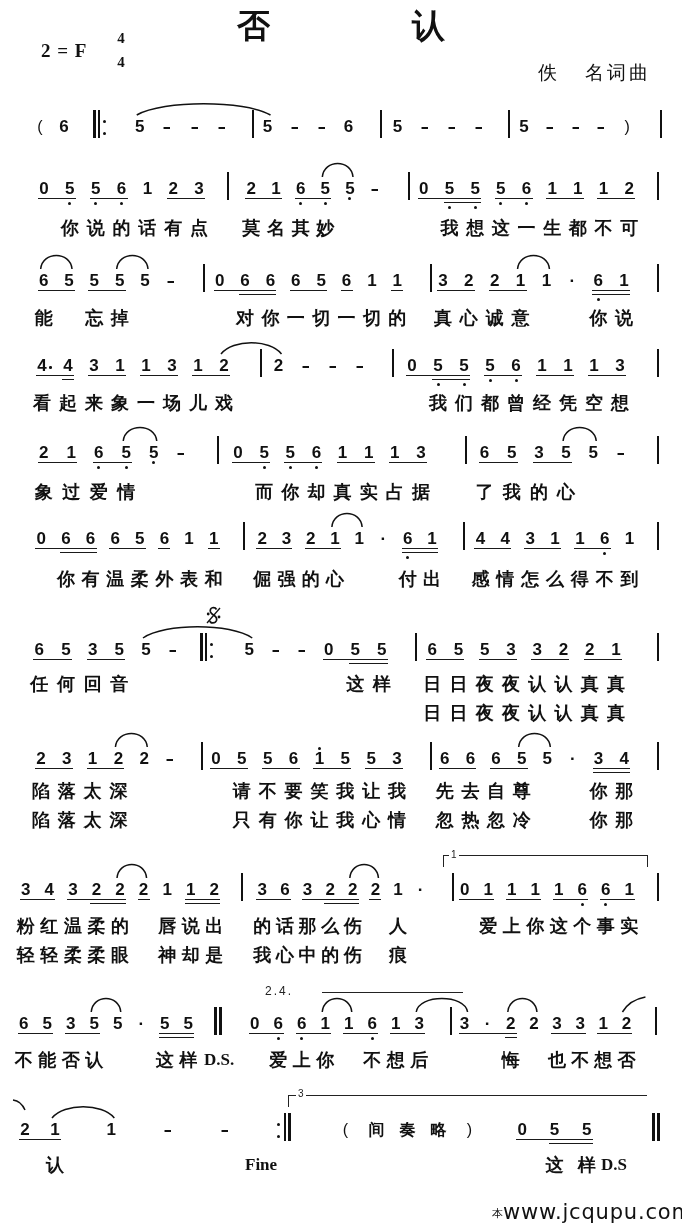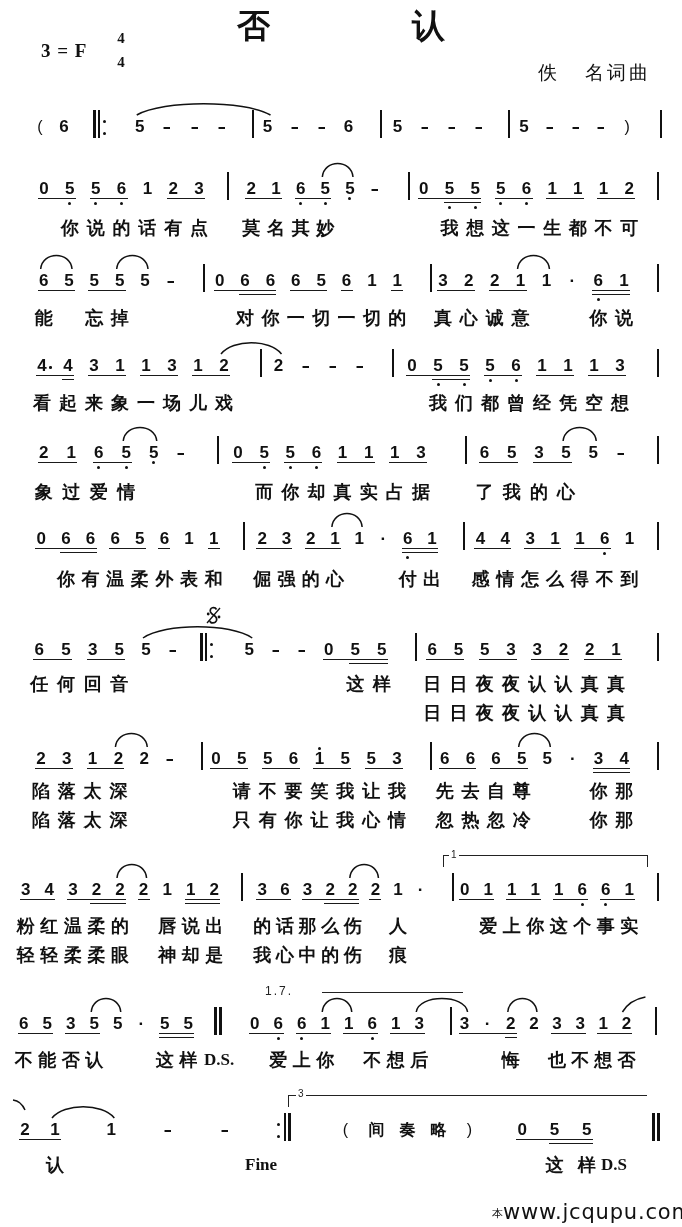--- a/index.html
+++ b/index.html
@@ -45,21 +45,21 @@
   #slur-layer { position:absolute; left:0; top:0; pointer-events:none; }
   #slur-layer path { fill:none; stroke:#111; stroke-width:1.5; }
   .watermark { left:492px; top:1201px; line-height:22px; white-space:nowrap; color:#111; }
   .wm-prefix { font-size:11px; font-family:"DejaVu Sans",sans-serif; vertical-align:2px; }
   .wm-text { font-size:21px; letter-spacing:0.8px; font-family:"DejaVu Sans",sans-serif; }
 </style>
 </head>
 <body>
 
 <div class="abs title">否认</div>
-<div class="abs key">3 = F</div>
+<div class="abs key">2 = F</div>
 <div class="abs timesig">
   <span>4</span>
   <span>4</span>
 </div>
 <div class="abs composer">佚 名词曲</div>
 
 <div id="score">
     <div class="line" style="top: 112px;">
       <div class="measure" style="left: 28px; width: 48px;">
         <div class="group" style="flex: 1 1 0px;">
@@ -916,17 +916,17 @@
 <div class="abs" style="left: 205px; top: 605px;"><svg width="17" height="21" viewBox="0 0 17 21">
       <path d="M11.5 4.5 C10 1.5 4 2 5.5 7 C7 11 13 10 11.5 15.5 C10 19 4.5 18.5 5 15.5" fill="none" stroke="#111" stroke-width="1.7"></path>
       <line x1="2" y1="18" x2="15" y2="3" stroke="#111" stroke-width="1.3"></line>
       <circle cx="3.2" cy="9" r="1.4" fill="#111"></circle>
       <circle cx="14" cy="12" r="1.4" fill="#111"></circle>
     </svg></div>
 <div class="volta bracket right" style="left: 443px; top: 855px; width: 203px;"></div>
 <span class="vlabel" style="left: 449px; top: 849px;">1</span>
 <span class="annot" style="left: 204px; top: 1050px;">D.S.</span>
 <div class="volta" style="left: 322px; top: 992px; width: 141px; height: 0px;"></div>
-<span class="vlabel big" style="left: 263px; top: 985px;">1.7.</span>
+<span class="vlabel big" style="left: 263px; top: 985px;">2.4.</span>
 <span class="annot" style="left: 245px; top: 1155px;">Fine</span>
 <span class="annot" style="left: 601px; top: 1155px;">D.S</span>
 <div class="volta bracket" style="left: 288px; top: 1095px; width: 358px;"></div>
 <span class="vlabel" style="left: 296px; top: 1088px;">3</span>
 
 </body></html>

